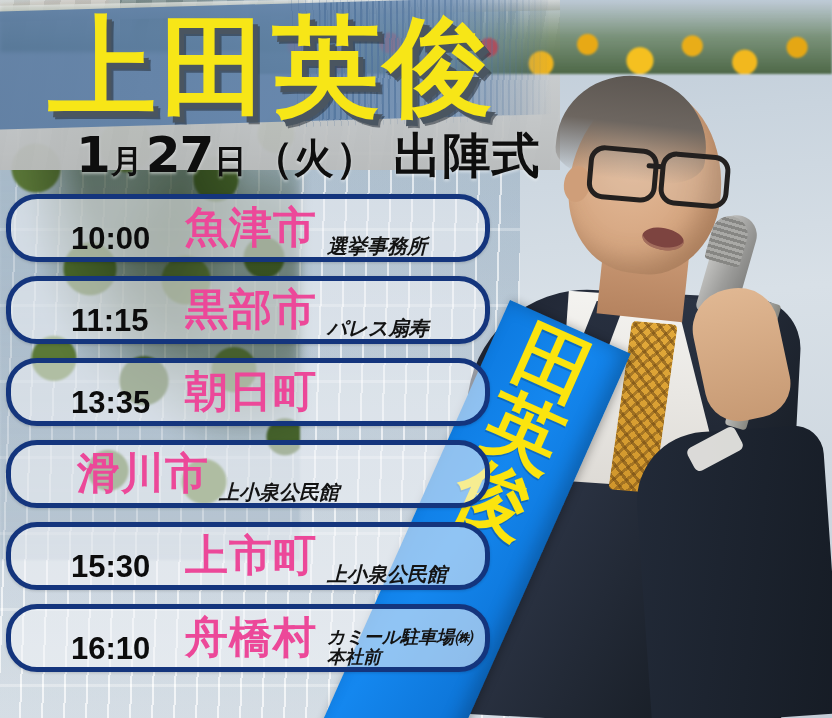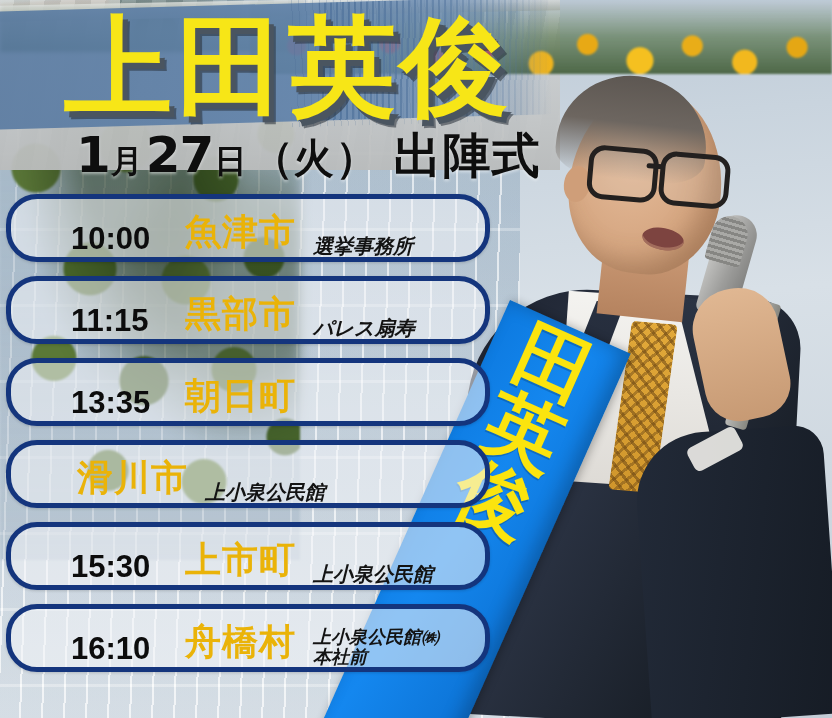--- a/index.html
+++ b/index.html
@@ -262,21 +262,21 @@
     position:absolute;left:300px;top:-6px;width:250px;height:130px;
     background:repeating-linear-gradient(88deg,
       rgba(70,104,146,.75) 0 1px,
       rgba(70,104,146,0) 1px 7px);
     -webkit-mask-image:linear-gradient(to right,rgba(0,0,0,.3) 0%,rgba(0,0,0,0) 95%);
     mask-image:linear-gradient(to right,rgba(0,0,0,.3) 0%,rgba(0,0,0,0) 95%);
   }
 
   
   .name-title{
-    position:absolute;left:64px;top:10px;
+    position:absolute;left:48px;top:10px;
     font-size:108px;font-weight:900;letter-spacing:4px;
     color:#f7e617;
     line-height:1.06;
     font-family:"DejaVu Sans","Liberation Sans",sans-serif;
     text-shadow:
       5px 6px 0 #4a5560,
       7px 8px 0 rgba(40,48,56,.55);
     white-space:nowrap;
   }
   .date-line{
@@ -307,21 +307,21 @@
     padding-left:60px;
     box-shadow:0 1px 3px rgba(0,0,0,.16);
   }
   .pill .time{
     font-size:31px;font-weight:700;color:#0c0c0c;
     letter-spacing:0px;
     min-width:108px;
     font-family:"Liberation Sans","DejaVu Sans",sans-serif;
   }
   .pill .city{
-    font-size:36px;font-weight:700;color:#eab308;
+    font-size:43px;font-weight:700;color:#ec4899;
     letter-spacing:1px;
     margin-left:6px;
     min-width:118px;
     font-family:"DejaVu Sans","Liberation Sans",sans-serif;
   }
   .pill .venue{
     font-size:20px;font-weight:700;color:#131313;
     margin-left:10px;line-height:1.12;
     font-family:"DejaVu Sans","Liberation Sans",sans-serif;
     font-style:italic;
@@ -426,19 +426,19 @@
         <span class="time">15:30</span>
         <span class="city">上市町</span>
         <span class="venue">
           <span class="vline">上小泉公民館</span>
         </span>
       </div>
       <div class="pill two-line">
         <span class="time">16:10</span>
         <span class="city">舟橋村</span>
         <span class="venue">
-          <span class="vline">上小泉公民館㈱</span>
+          <span class="vline">カミール駐車場㈱</span>
           <span class="vline">本社前</span>
         </span>
       </div>
     </div>
 
 </div>
 
 </body></html>

